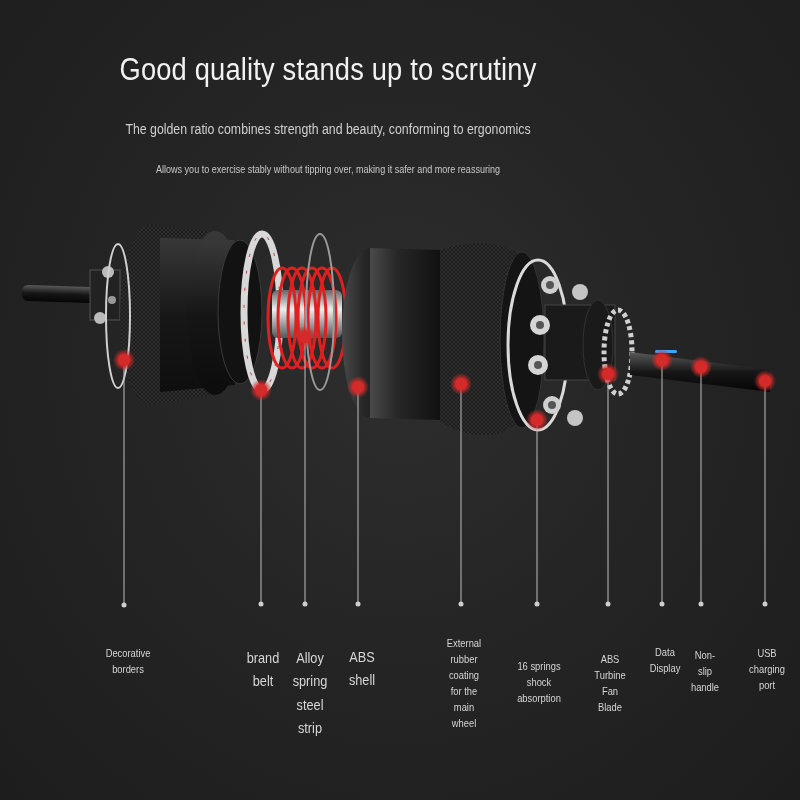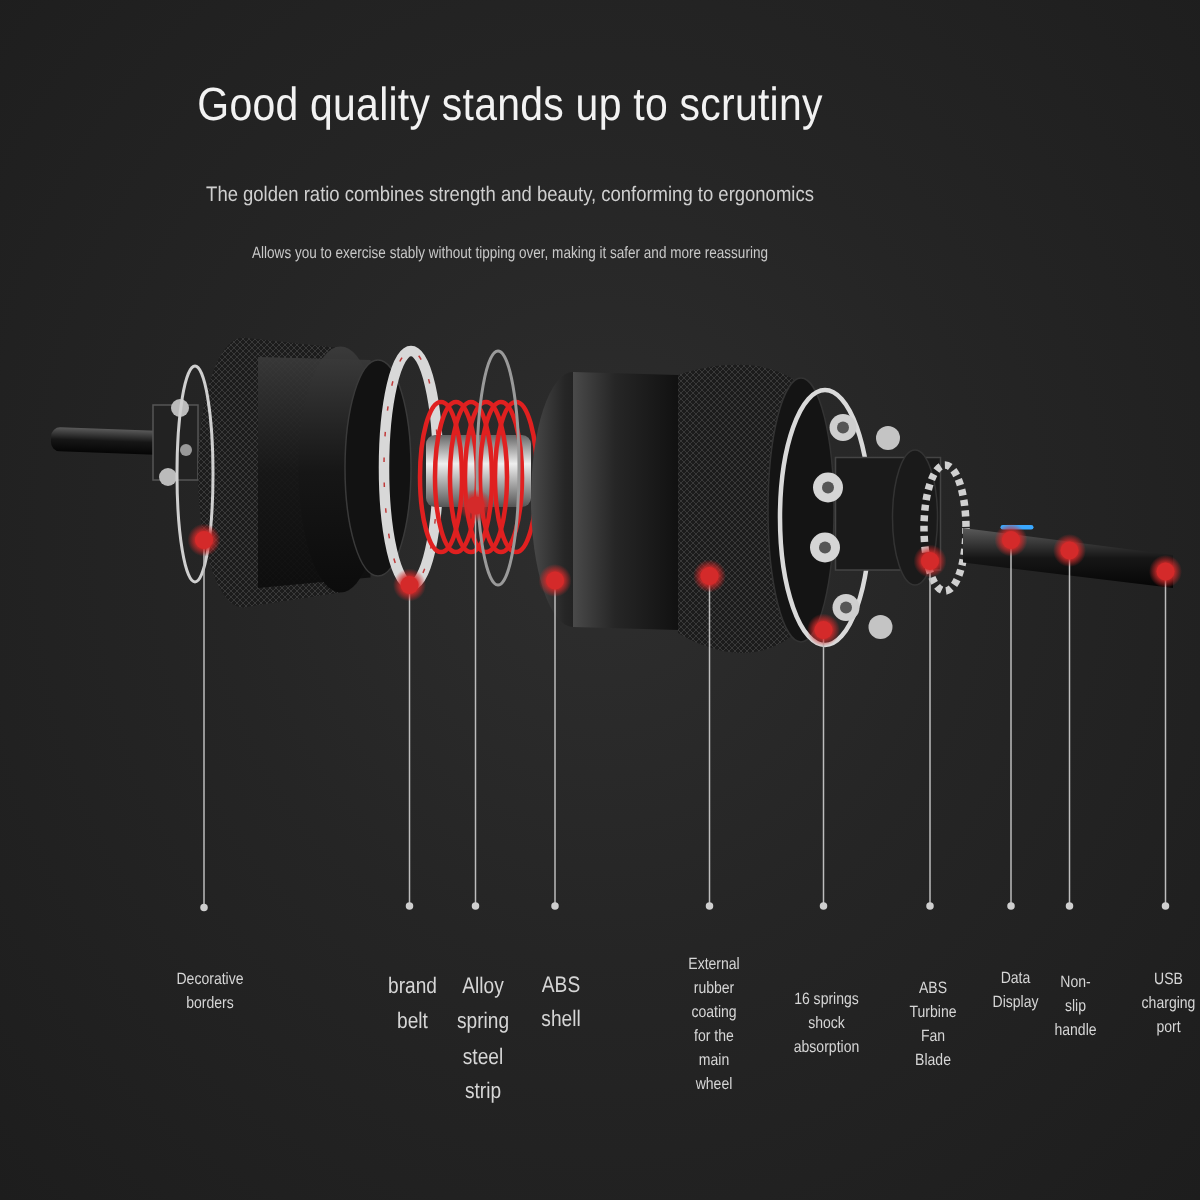--- a/index.html
+++ b/index.html
@@ -3,21 +3,21 @@
 <meta charset="utf-8">
 <style>
   html, body { margin: 0; padding: 0; }
   body {
     width: 800px; height: 800px; overflow: hidden;
     background: radial-gradient(ellipse at 50% 45%, #2e2e2e 0%, #252525 45%, #1d1d1d 100%);
     font-family: "Liberation Sans", sans-serif;
     color: #e8e8e8;
     position: relative;
   }
-  .stage { position: absolute; left: 12px; top: 0; width: 656px; height: 800px; }
+  .stage { position: absolute; left: 0; top: 0; width: 656px; height: 800px; }
   .title {
     position: absolute; left: 0; right: 0; top: 52px; text-align: center;
     font-size: 31px; font-weight: normal; color: #f2f2f2; letter-spacing: 0.2px;
     transform: scaleX(0.88);
   }
   .subtitle {
     position: absolute; left: 0; right: 0; top: 121px; text-align: center;
     font-size: 14px; color: #cfcfcf; transform: scaleX(0.88);
   }
   .tagline {

